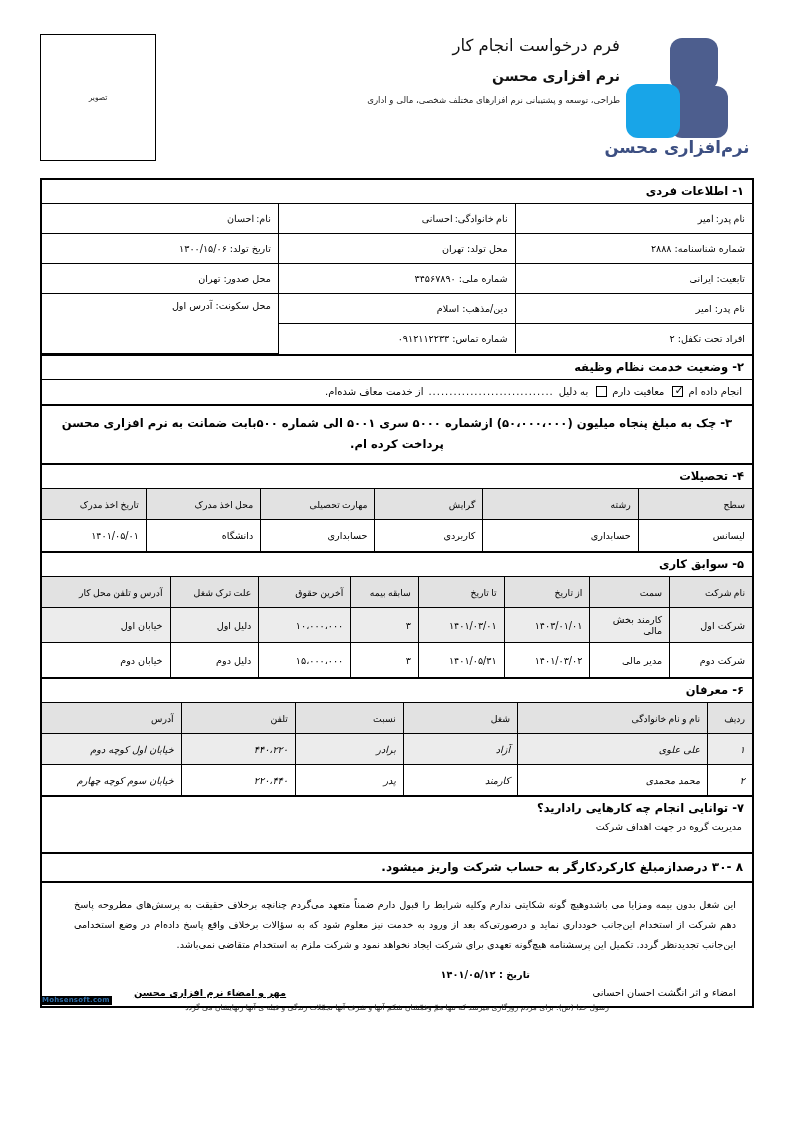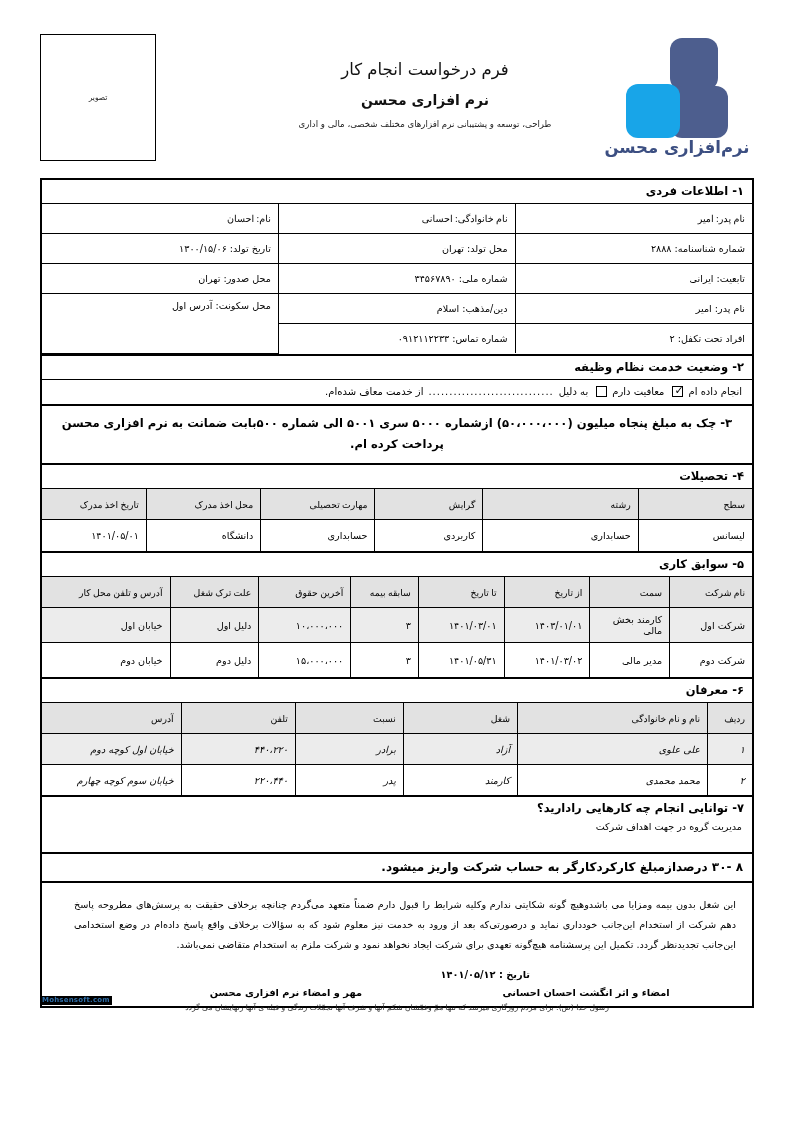--- a/index.html
+++ b/index.html
@@ -47,23 +47,22 @@
     justify-content: center;
   }
   .photo-box-label {
     font-size: 7.5px;
     color: #222;
   }
 
   .header-center {
     position: absolute;
     left: 190px;
-    top: 26px;
+    top: 2px;
     width: 390px;
-    text-align: center;
     direction: rtl;
   }
   .title-1 {
     font-size: 16.5px;
     letter-spacing: .2px;
     margin-bottom: 13px;
     color: #111;
   }
   .title-2 {
     font-size: 14px;
@@ -233,22 +232,22 @@
     display: flex;
     flex-direction: row;
     justify-content: flex-start;
     align-items: center;
   }
   .sign-date {
     font-weight: bold;
     margin-right: 206px;
     margin-bottom: 7px;
   }
-  .sign-left { width: 300px; text-align: center; font-weight: bold; }
-  .sign-right { flex: 1; text-align: right; font-weight: bold; padding-right: 74px;}
+  .sign-left { width: 300px; text-align: right; font-weight: normal; }
+  .sign-right { flex: 1; text-align: center; font-weight: bold; padding-right: 74px; text-decoration: underline;}
 
   
   .watermark {
     position: absolute;
     left: 40px;
     top: 996px;
     font-family: "DejaVu Sans", "Liberation Sans", sans-serif;
     font-size: 7px;
     font-weight: bold;
     color: #2f6ea8;

